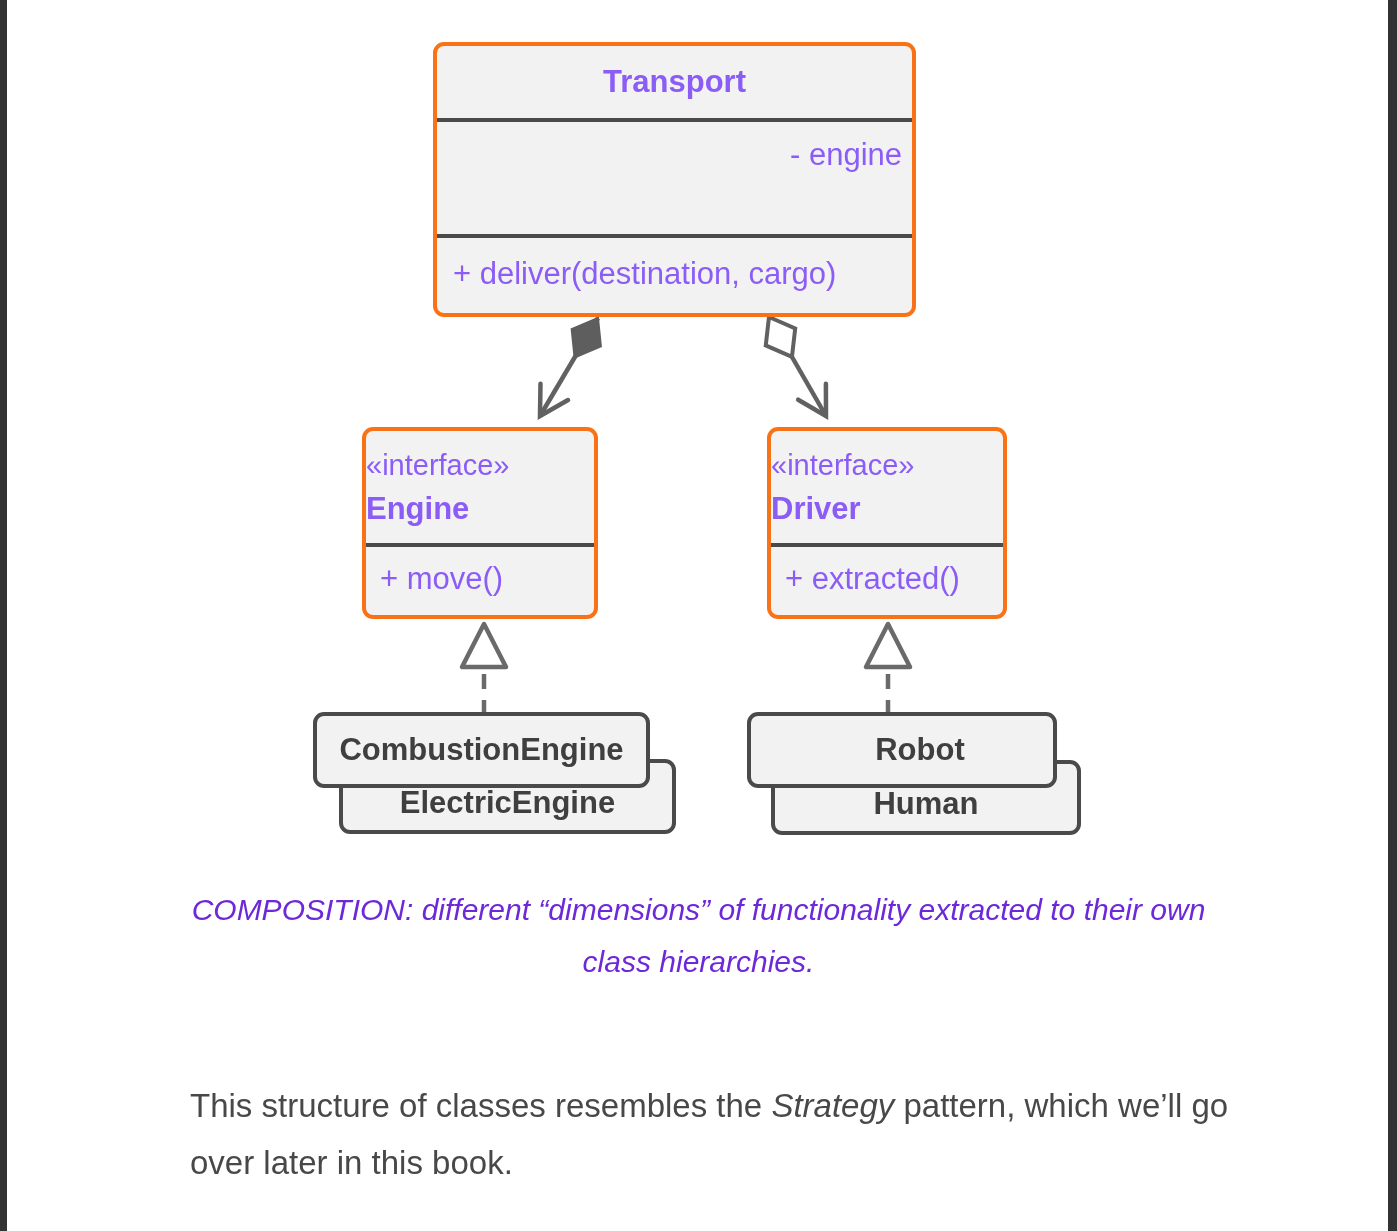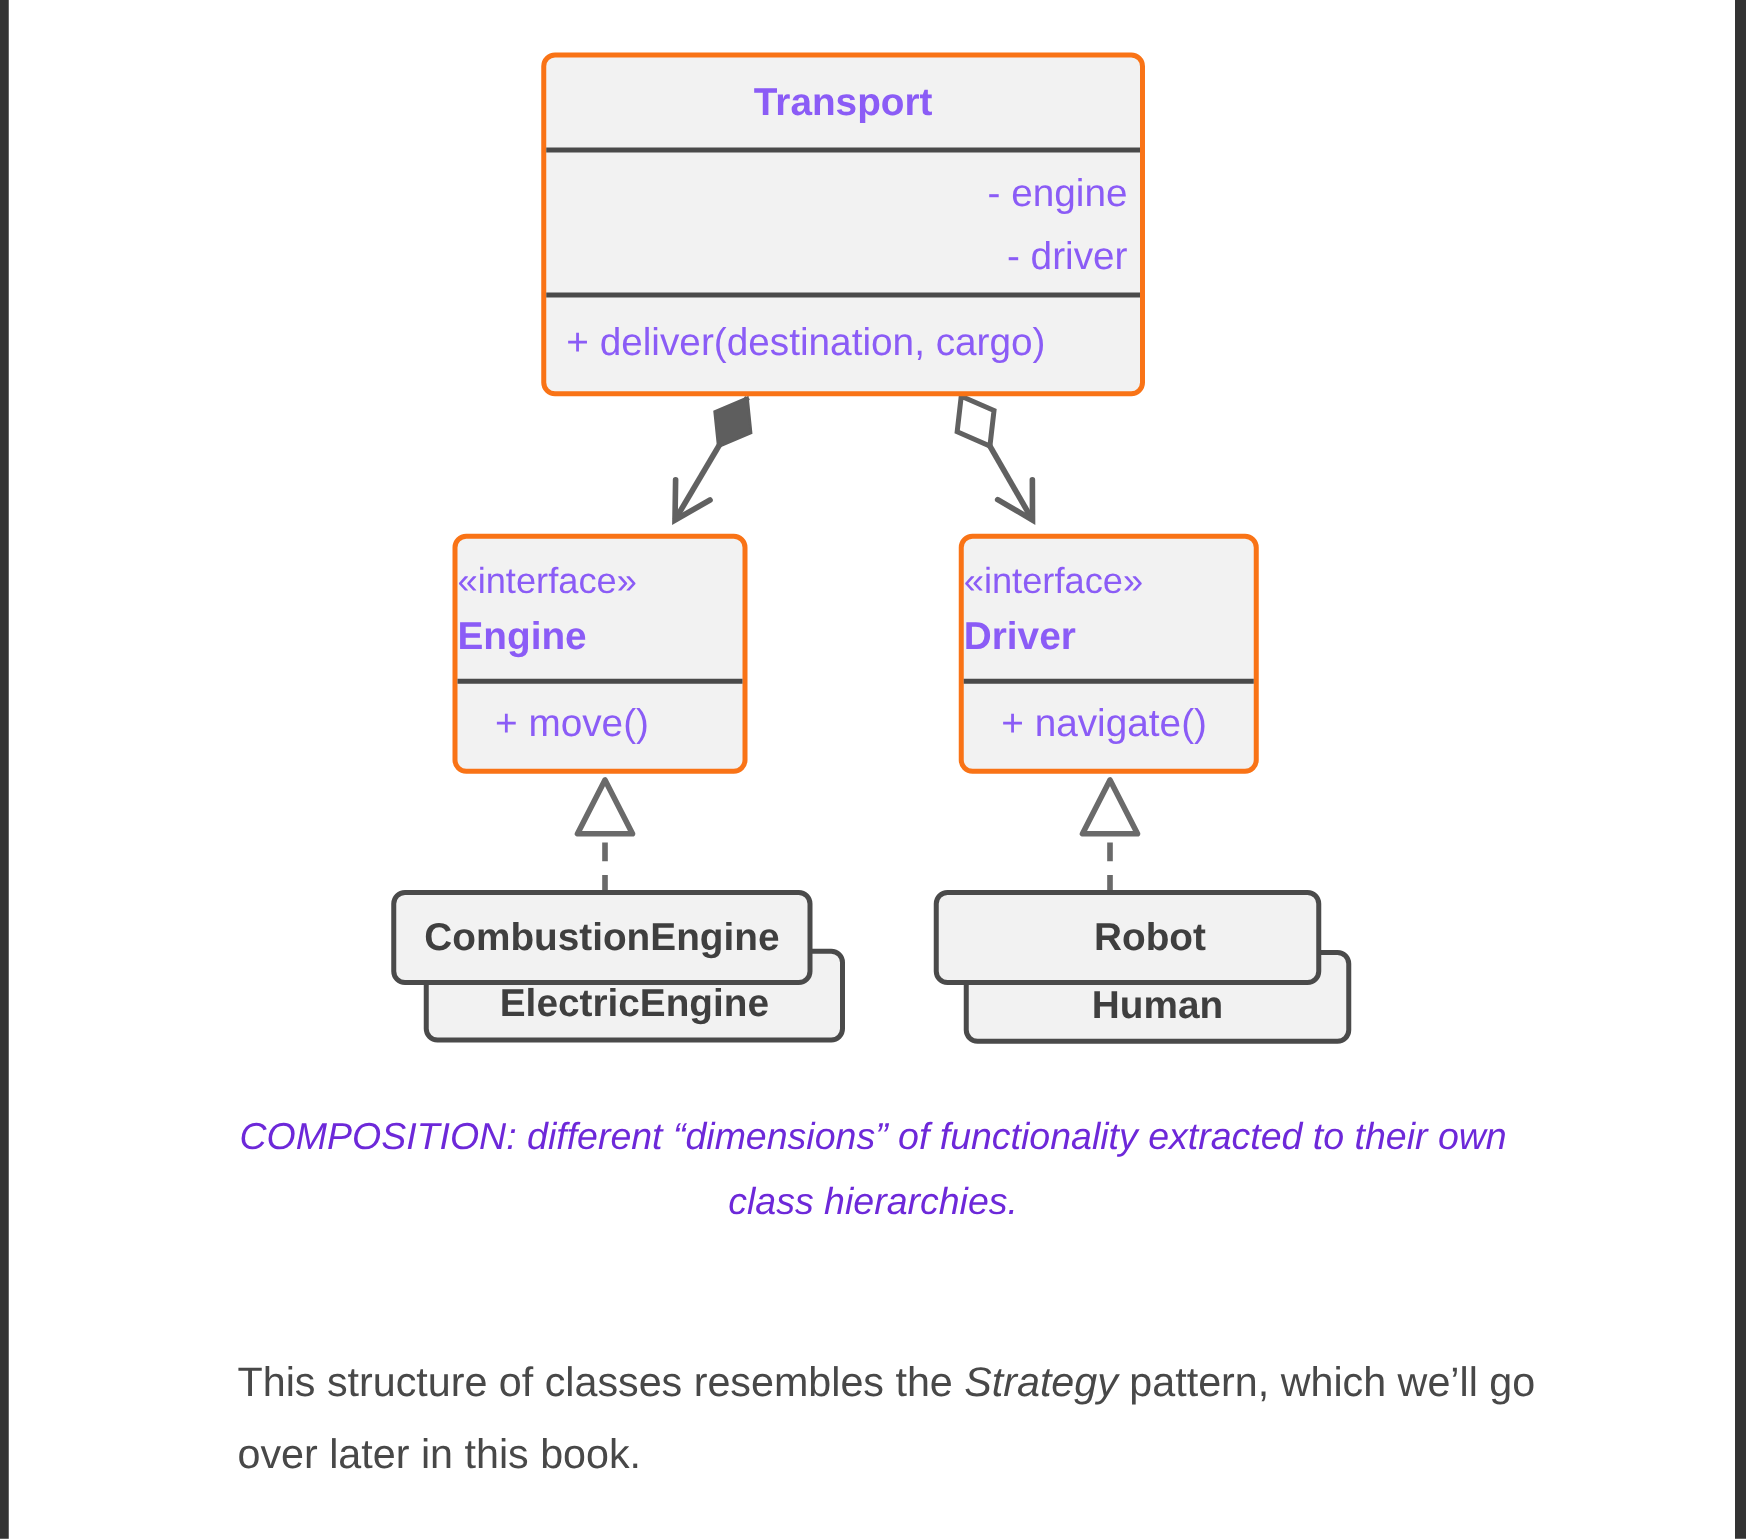--- a/index.html
+++ b/index.html
@@ -112,21 +112,21 @@
 
   
   #class-transport { left: 433px; top: 42px;  width: 483px; height: 275px; }
   #class-transport .uml-title   { height: 72px; }
   #class-transport .uml-members { height: 116px; box-sizing: border-box; }
   #class-transport .uml-methods { height: 71px; }
 
   #iface-engine { left: 362px; top: 427px; width: 236px; height: 192px; }
   #iface-driver { left: 767px; top: 427px; width: 240px; height: 192px; }
   .iface-box .iface-header { height: 112px; }
-  .iface-box .uml-methods  { height: 64px; padding-left: 30px; }
+  .iface-box .uml-methods  { height: 64px; padding-left: 14px; }
 
   #impl-combustion { left: 313px; top: 712px; width: 337px; height: 76px; z-index: 2; }
   #impl-electric   { left: 339px; top: 759px; width: 337px; height: 75px; z-index: 1; }
   #impl-robot      { left: 747px; top: 712px; width: 310px; height: 76px; z-index: 2; padding-left: 36px; }
   #impl-human      { left: 771px; top: 760px; width: 310px; height: 75px; z-index: 1; }
 </style>
 </head>
 <body>
 
 <div class="edge-bar left"></div>
@@ -152,39 +152,38 @@
   <line x1="484" y1="674" x2="484" y2="712" stroke="#6a6a6a" stroke-width="4.5" stroke-dasharray="15 11"></line>
 
   <polygon points="888,624 866,667 910,667" fill="#ffffff" stroke="#6a6a6a" stroke-width="4.5" stroke-linejoin="round"></polygon>
   <line x1="888" y1="674" x2="888" y2="712" stroke="#6a6a6a" stroke-width="4.5" stroke-dasharray="15 11"></line>
 </svg>
 
 <div id="class-transport" class="uml-box">
   <div class="uml-title">Transport</div>
   <div class="uml-members">
     <div>- engine</div>
-    <div>- driver</div>
   </div>
   <div class="uml-methods">+ deliver(destination, cargo)</div>
 </div>
 
 <div id="iface-engine" class="uml-box iface-box">
   <div class="iface-header">
     <div class="iface-stereotype">«interface»</div>
     <div class="iface-name">Engine</div>
   </div>
   <div class="uml-methods">+ move()</div>
 </div>
 
 <div id="iface-driver" class="uml-box iface-box">
   <div class="iface-header">
     <div class="iface-stereotype">«interface»</div>
     <div class="iface-name">Driver</div>
   </div>
-  <div class="uml-methods">+ navigate()</div>
+  <div class="uml-methods">+ extracted()</div>
 </div>
 
 <div id="impl-combustion" class="impl-box">CombustionEngine</div>
 <div id="impl-electric" class="impl-box back">ElectricEngine</div>
 <div id="impl-robot" class="impl-box">Robot</div>
 <div id="impl-human" class="impl-box back">Human</div>
 
 <div class="caption">COMPOSITION: different “dimensions” of functionality extracted to their own class hierarchies.</div>
 
 <p class="body-text"><span>This structure of classes resembles the </span><span class="em">Strategy</span><span> pattern, which we’ll go over later in this book.</span></p>

